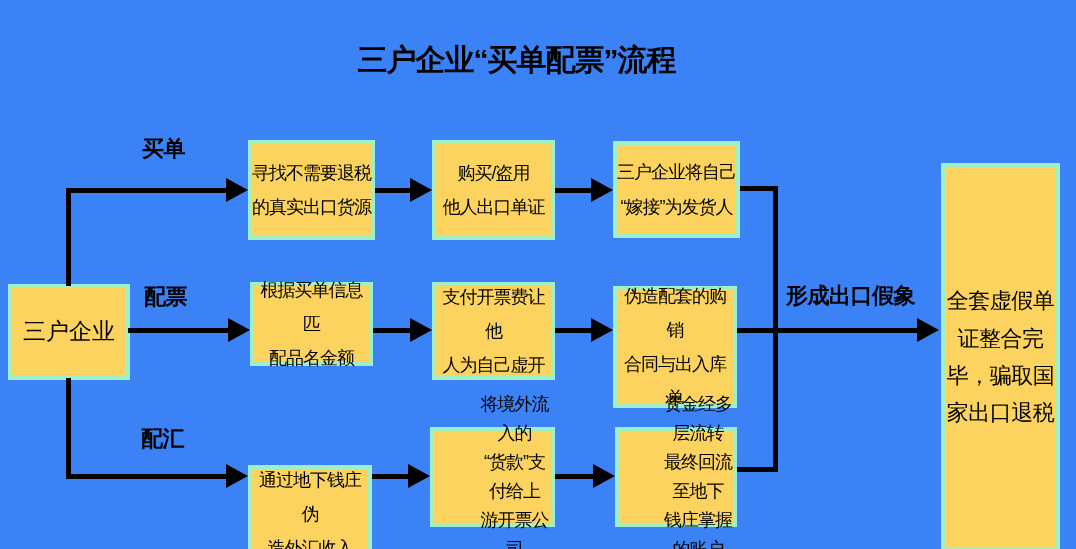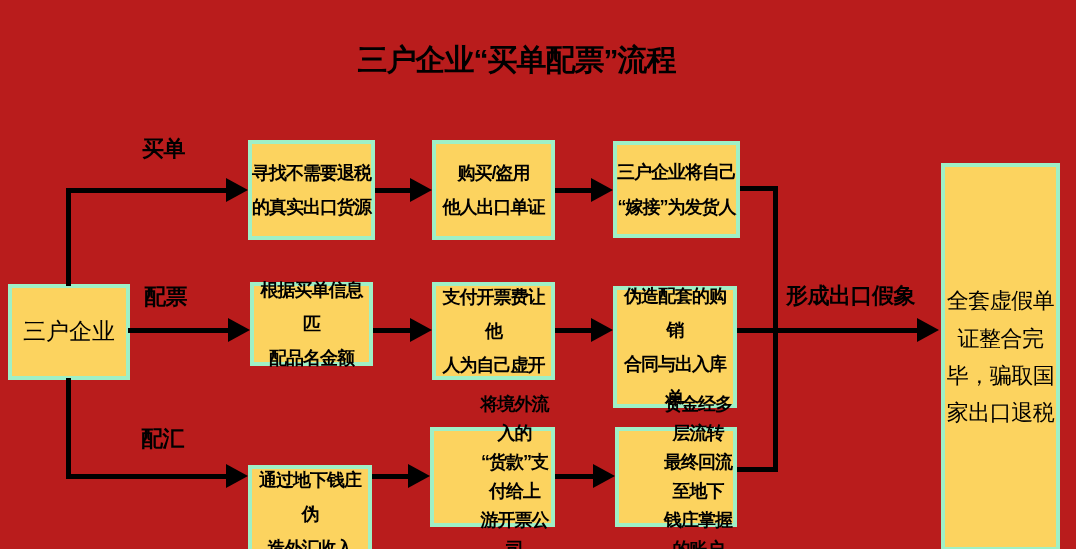--- a/index.html
+++ b/index.html
@@ -1,20 +1,20 @@
 <!DOCTYPE html>
 <html><head>
 <meta charset="utf-8">
 <style>
   html, body { margin: 0; padding: 0; background: #ffffff; }
   .canvas {
     position: relative;
     width: 1076px;
     height: 549px;
-    background: #b91c1c;
+    background: #3b82f6;
     font-family: "Liberation Sans", sans-serif;
     color: #000;
     overflow: hidden;
   }
   .title {
     position: absolute;
     left: 0; top: 40px; width: 1033px;
     text-align: center;
     font-size: 30px;
     font-weight: bold;
@@ -24,21 +24,21 @@
   .node {
     position: absolute;
     background: #FCD35F;
     border: 4px solid #9FF0C6;
     box-sizing: border-box;
     display: flex;
     align-items: center;
     justify-content: center;
     text-align: center;
     white-space: pre-line;
-    font-weight: 700;
+    font-weight: 400;
     line-height: 1.72;
   }
   .step { font-size: 18px; letter-spacing: -1px; line-height: 1.9; }
   .step3 { line-height: 1.62; padding-left: 44px; }
   .source-node { font-size: 23px; font-weight: 500; }
   .result-node { font-size: 22px; font-weight: 500; line-height: 1.7; letter-spacing: -0.5px; }
   .line { position: absolute; background: #000; }
   .arrow {
     position: absolute;
     width: 0; height: 0;

